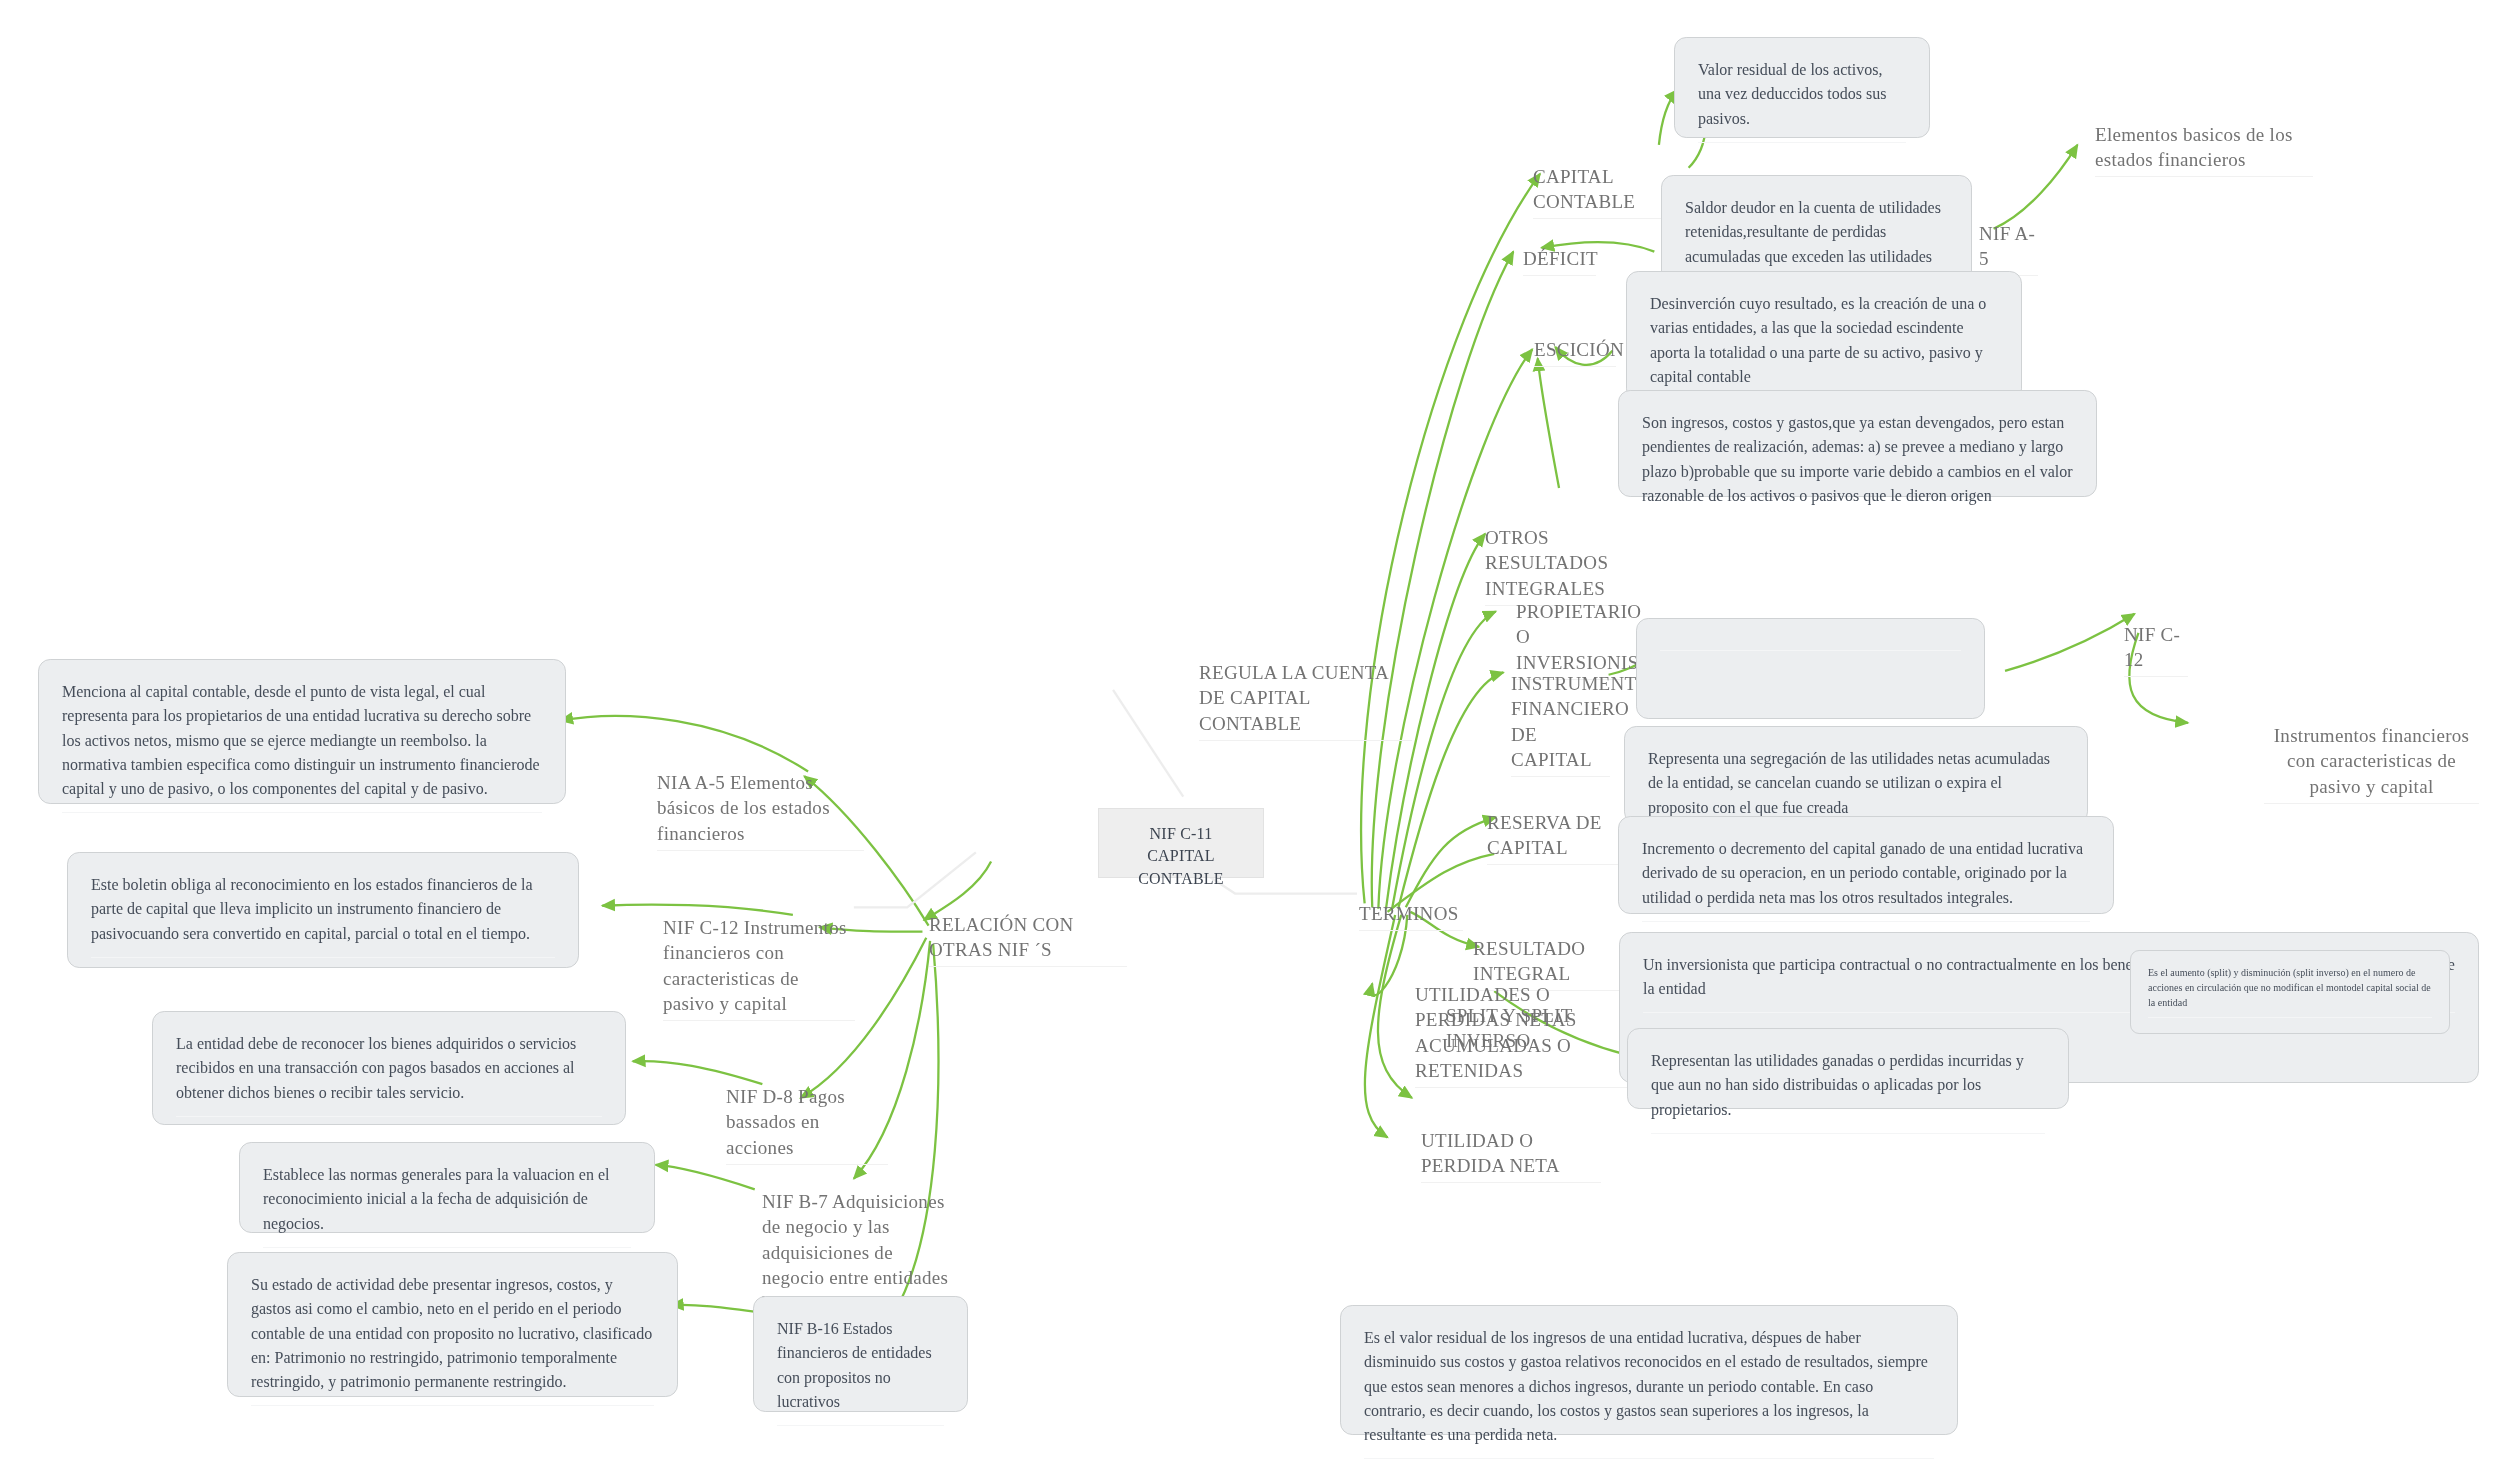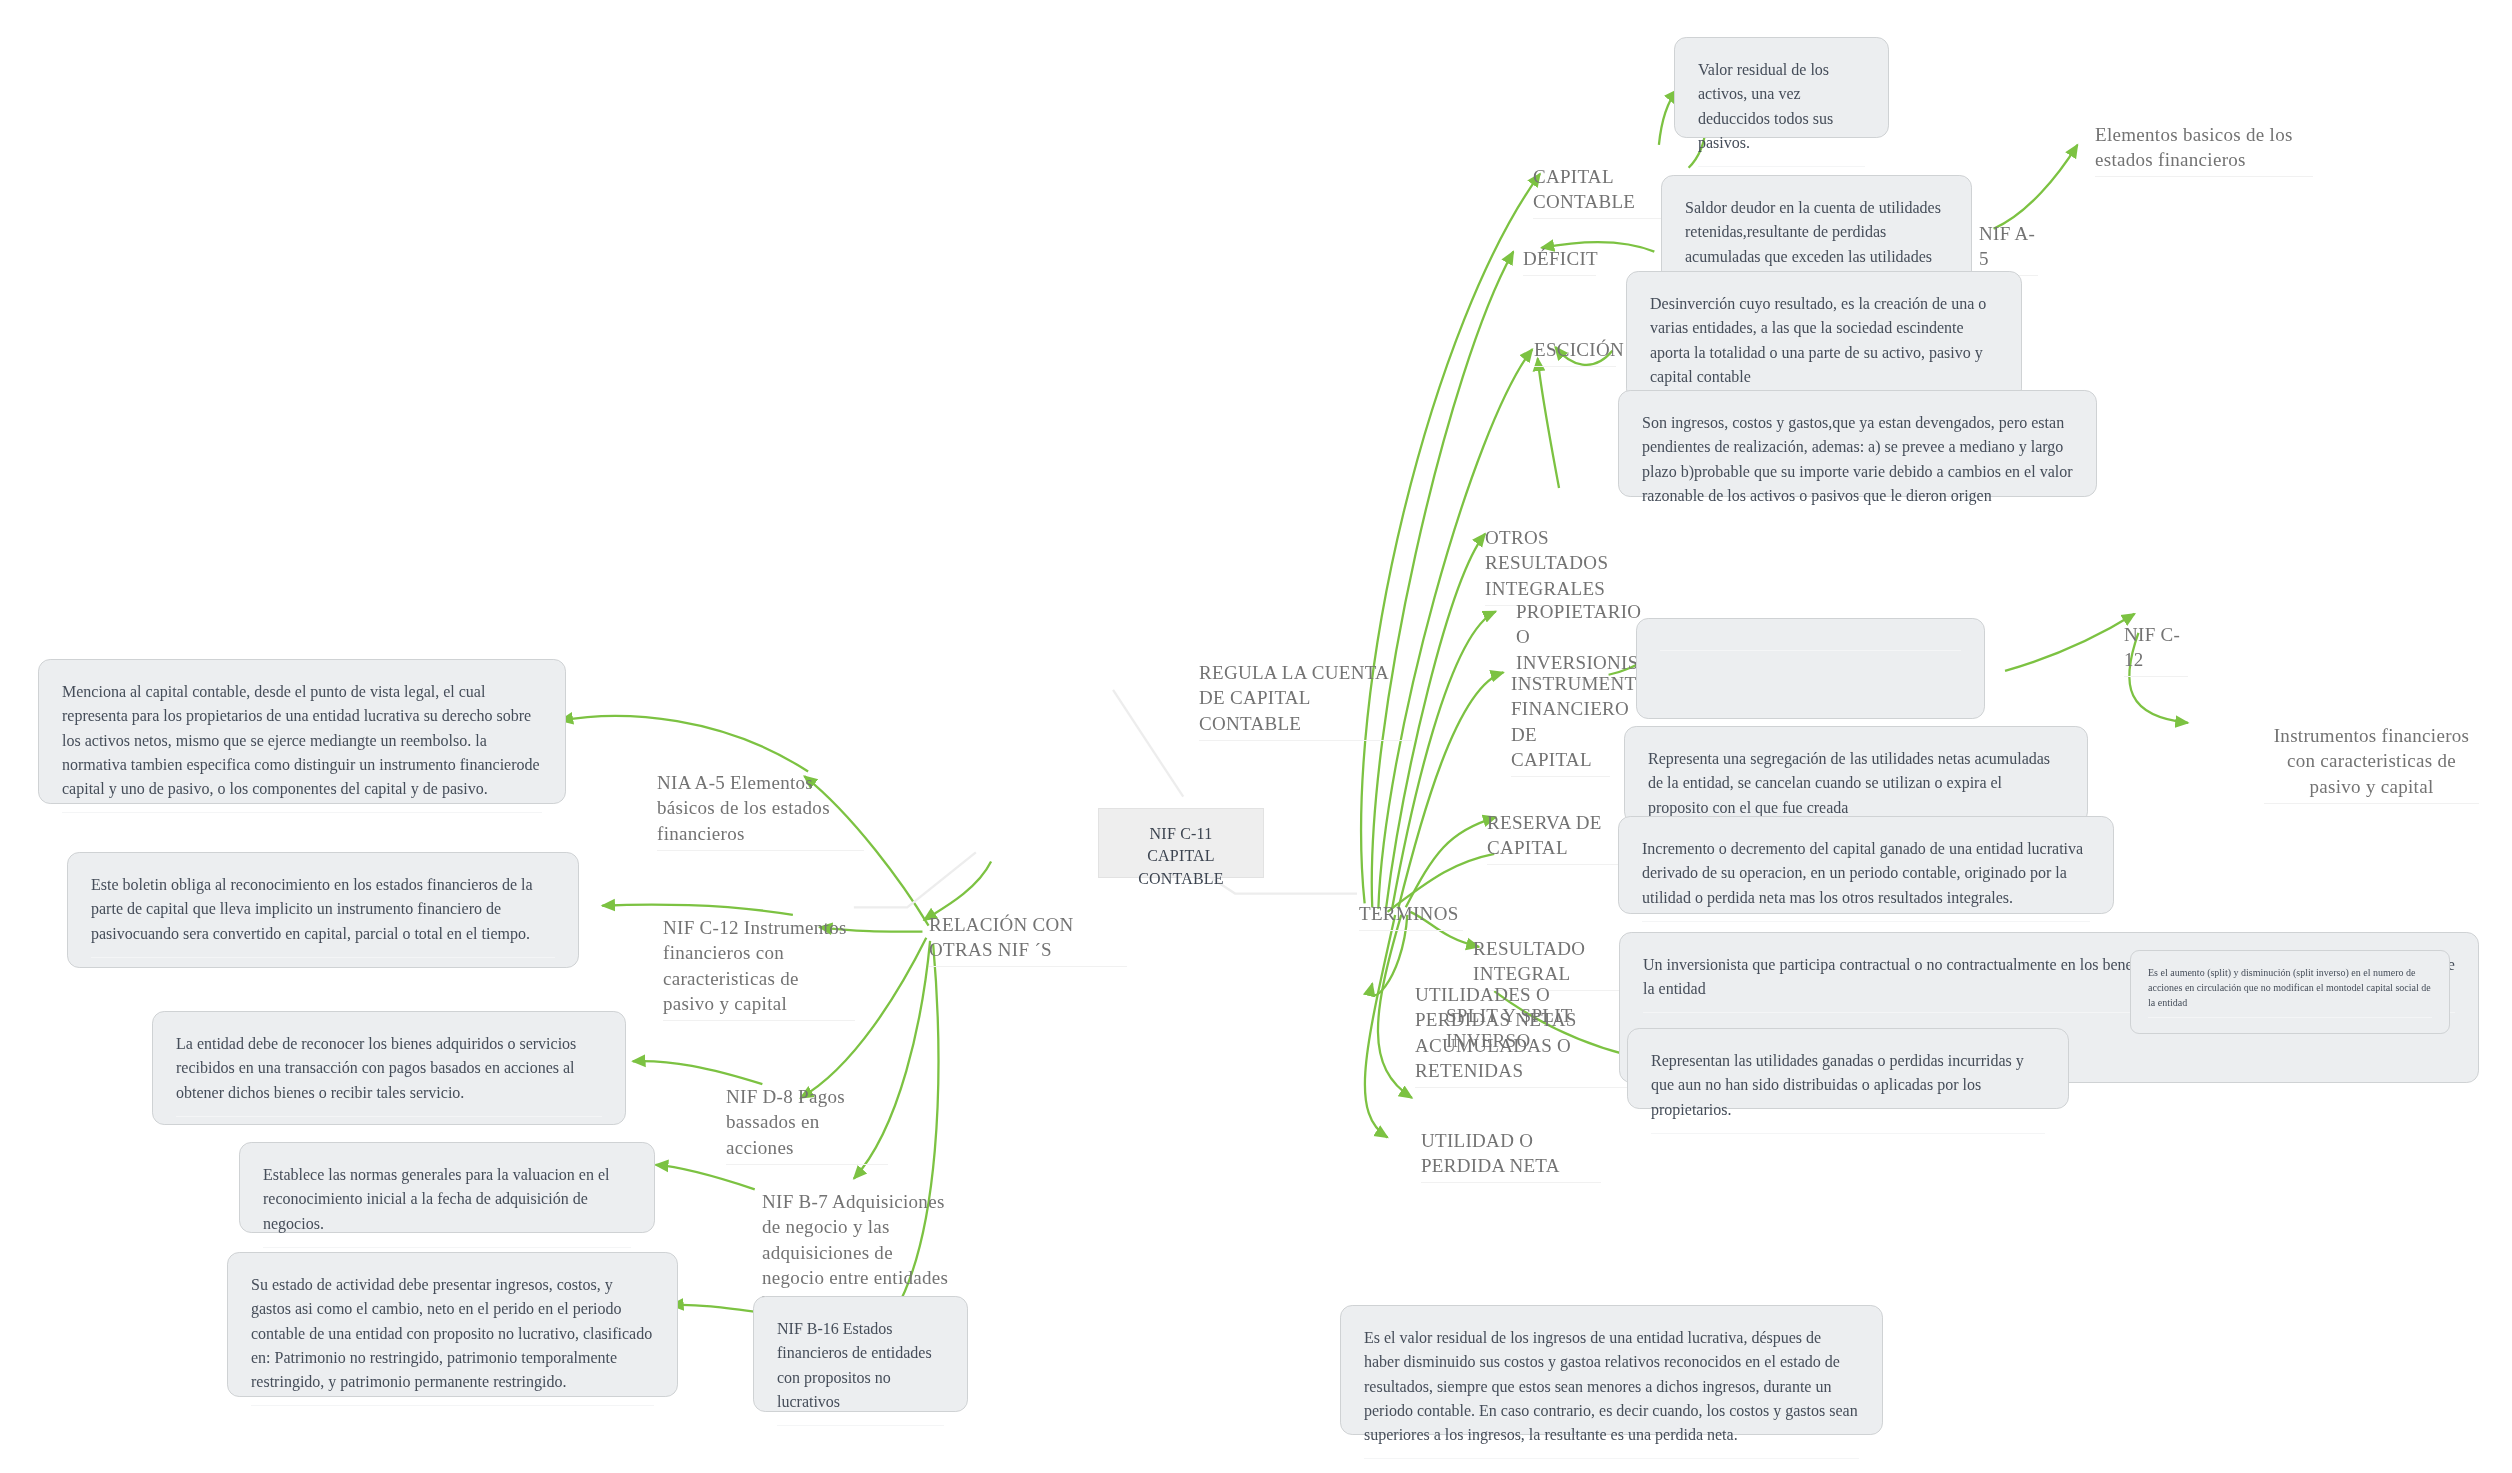--- a/index.html
+++ b/index.html
@@ -232,21 +232,21 @@
   </div>
 
   <div class="topic" style="left:726px; top:1084px; width:162px;">
     <span>NIF D-8 Pagos bassados en acciones</span>
   </div>
 
   <div class="topic" style="left:762px; top:1189px; width:194px;">
     <span>NIF B-7 Adquisiciones de negocio y las adquisiciones de negocio entre entidades bajo control</span>
   </div>
 
-  <div class="note" style="left:1674px; top:37px; width:215px; height:101px;">
+  <div class="note" style="left:1674px; top:37px; width:256px; height:101px;">
     <div>Valor residual de los activos, una vez deduccidos todos sus pasivos.</div>
     <div class="rule"></div>
   </div>
 
   <div class="note" style="left:1661px; top:175px; width:311px; height:111px;">
     <div>Saldor deudor en la cuenta de utilidades retenidas,resultante de perdidas acumuladas que exceden las utilidades retenidas</div>
     <div class="rule"></div>
   </div>
 
   <div class="note" style="left:1626px; top:271px; width:396px; height:130px;">
@@ -280,21 +280,21 @@
   <div class="note" style="left:1627px; top:1028px; width:442px; height:81px;">
     <div>Representan las utilidades ganadas o perdidas incurridas y que aun no han sido distribuidas o aplicadas por los propietarios.</div>
     <div class="rule"></div>
   </div>
 
   <div class="note tiny" style="left:2130px; top:950px; width:320px; height:84px;">
     <div>Es el aumento (split) y disminución (split inverso) en el numero de acciones en circulación que no modifican el montodel capital social de la entidad</div>
     <div class="rule"></div>
   </div>
 
-  <div class="note" style="left:1340px; top:1305px; width:543px; height:130px;">
+  <div class="note" style="left:1340px; top:1305px; width:618px; height:130px;">
     <div>Es el valor residual de los ingresos de una entidad lucrativa, déspues de haber disminuido sus costos y gastoa relativos reconocidos en el estado de resultados, siempre que estos sean menores a dichos ingresos, durante un periodo contable. En caso contrario, es decir cuando, los costos y gastos sean superiores a los ingresos, la resultante es una perdida neta.</div>
     <div class="rule"></div>
   </div>
 
   <div class="note" style="left:38px; top:659px; width:528px; height:145px;">
     <div>Menciona al capital contable, desde el punto de vista legal, el cual representa para los propietarios de una entidad lucrativa su derecho sobre los activos netos, mismo que se ejerce mediangte un reembolso. la normativa tambien especifica como distinguir un instrumento financierode capital y uno de pasivo, o los componentes del capital y de pasivo.</div>
     <div class="rule"></div>
   </div>
 
   <div class="note" style="left:67px; top:852px; width:512px; height:116px;">

